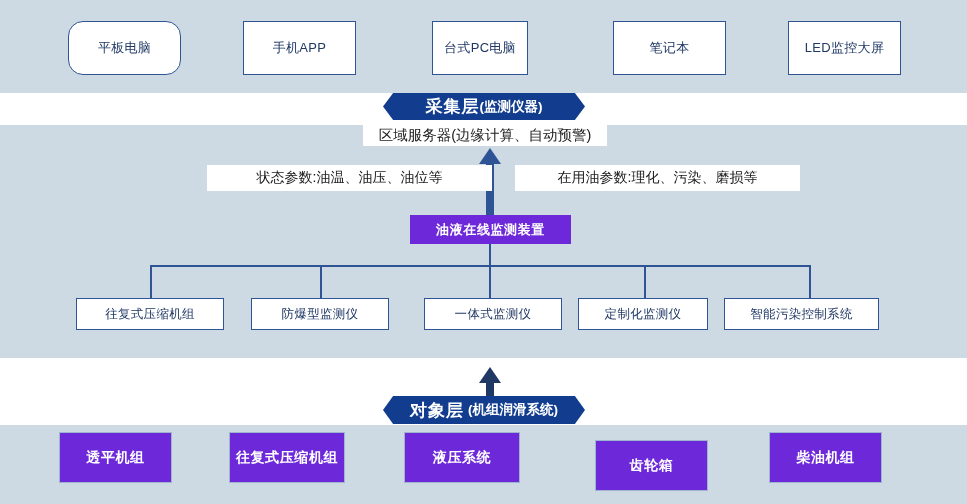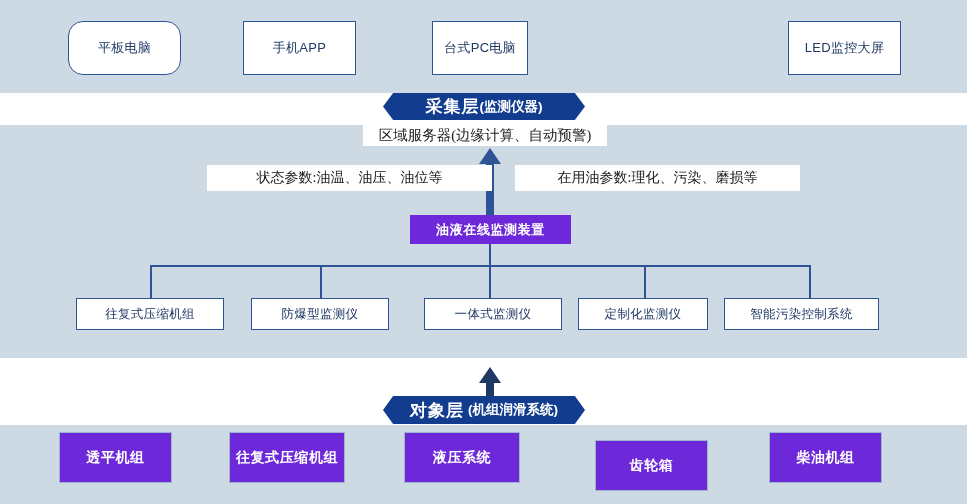--- a/index.html
+++ b/index.html
@@ -62,21 +62,20 @@
     position:absolute;
     box-sizing:border-box;
     background:#ffffff;
     color:#1a1a1a;
     display:flex;
     align-items:center;
     justify-content:center;
     text-align:center;
     font-size:14px;
     white-space:nowrap;
-    font-family:Liberation Serif, serif;
   }
 
   
   .banner{
     position:absolute;
     background:#123d8f;
     color:#ffffff;
     display:flex;
     align-items:center;
     justify-content:center;
@@ -105,20 +104,23 @@
 
   <div class="obox" style="left:68px;top:21px;width:113px;height:54px;border-radius:15px;">
     <span>平板电脑</span>
   </div>
   <div class="obox" style="left:243px;top:21px;width:113px;height:54px;">
     <span>手机APP</span>
   </div>
   <div class="obox" style="left:432px;top:21px;width:96px;height:54px;">
     <span>台式PC电脑</span>
   </div>
+  <div class="obox" style="left:613px;top:21px;width:113px;height:54px;">
+    <span>笔记本</span>
+  </div>
   <div class="obox" style="left:788px;top:21px;width:113px;height:54px;">
     <span>LED监控大屏</span>
   </div>
 
   <div class="banner" style="left:383px;top:93px;width:202px;height:27px;">
     <span class="big">采集层</span>
       <span class="sub">(监测仪器)</span>
   </div>
 
   <div class="lbl" style="left:363px;top:124px;width:244px;height:22px;font-size:14.5px;">

